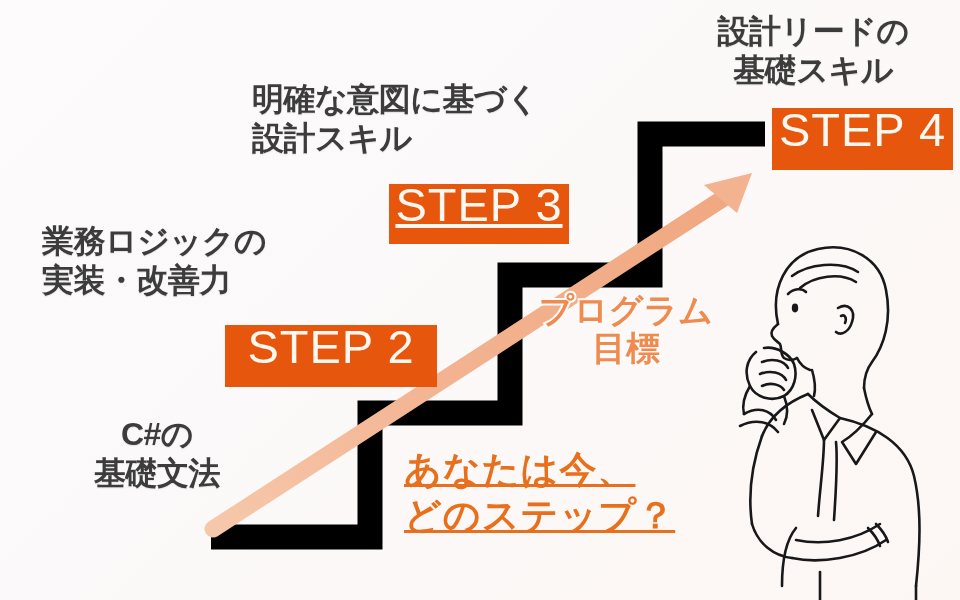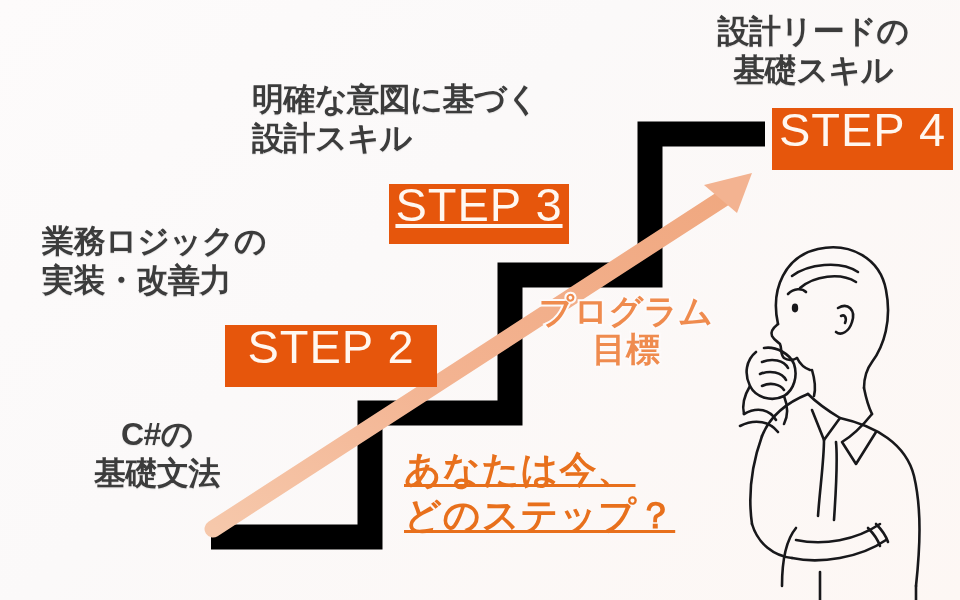--- a/index.html
+++ b/index.html
@@ -86,20 +86,21 @@
     width: 220px;
     text-align: center;
     color: #ef8b4e;
     font-weight: bold;
     font-size: 34px;
     line-height: 1.12;
     white-space: pre-line;
     letter-spacing: 0px;
     -webkit-text-stroke: 4px #fdfafa;
     paint-order: stroke fill;
+    font-family: Liberation Serif, serif;
   }
 
   
   #question-text {
     position: absolute;
     left: 404px;
     top: 447px;
     width: 330px;
     color: #e8701c;
     font-weight: bold;

